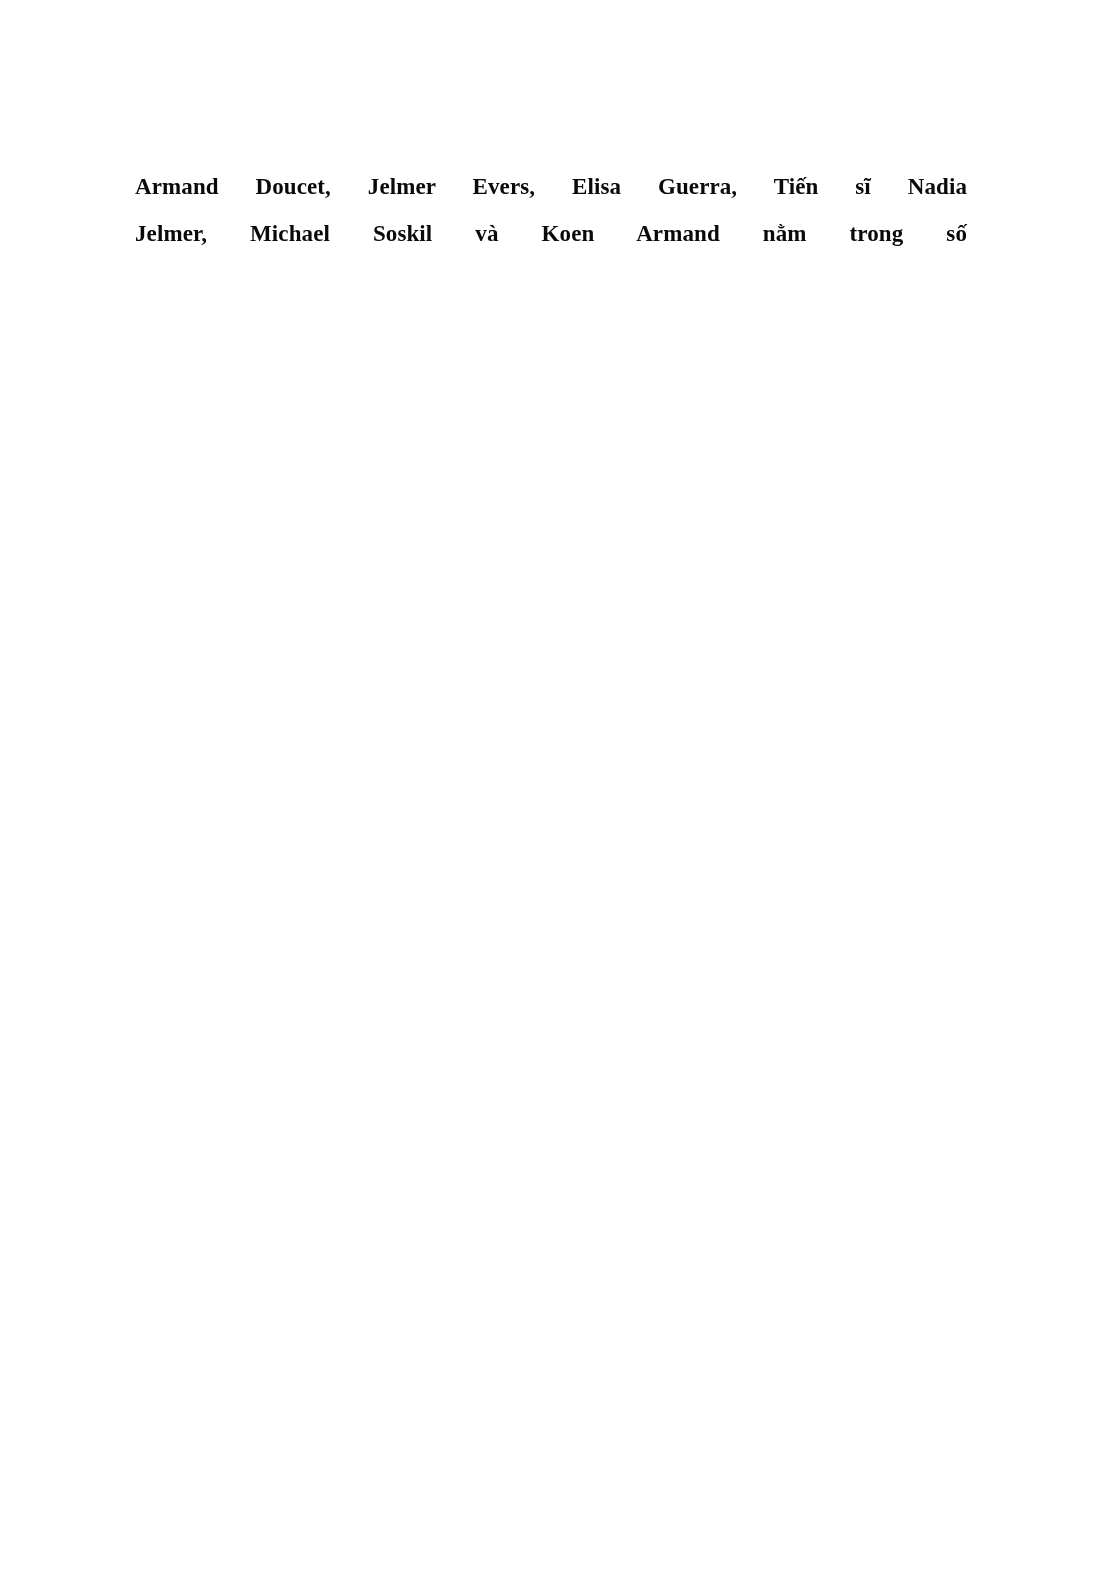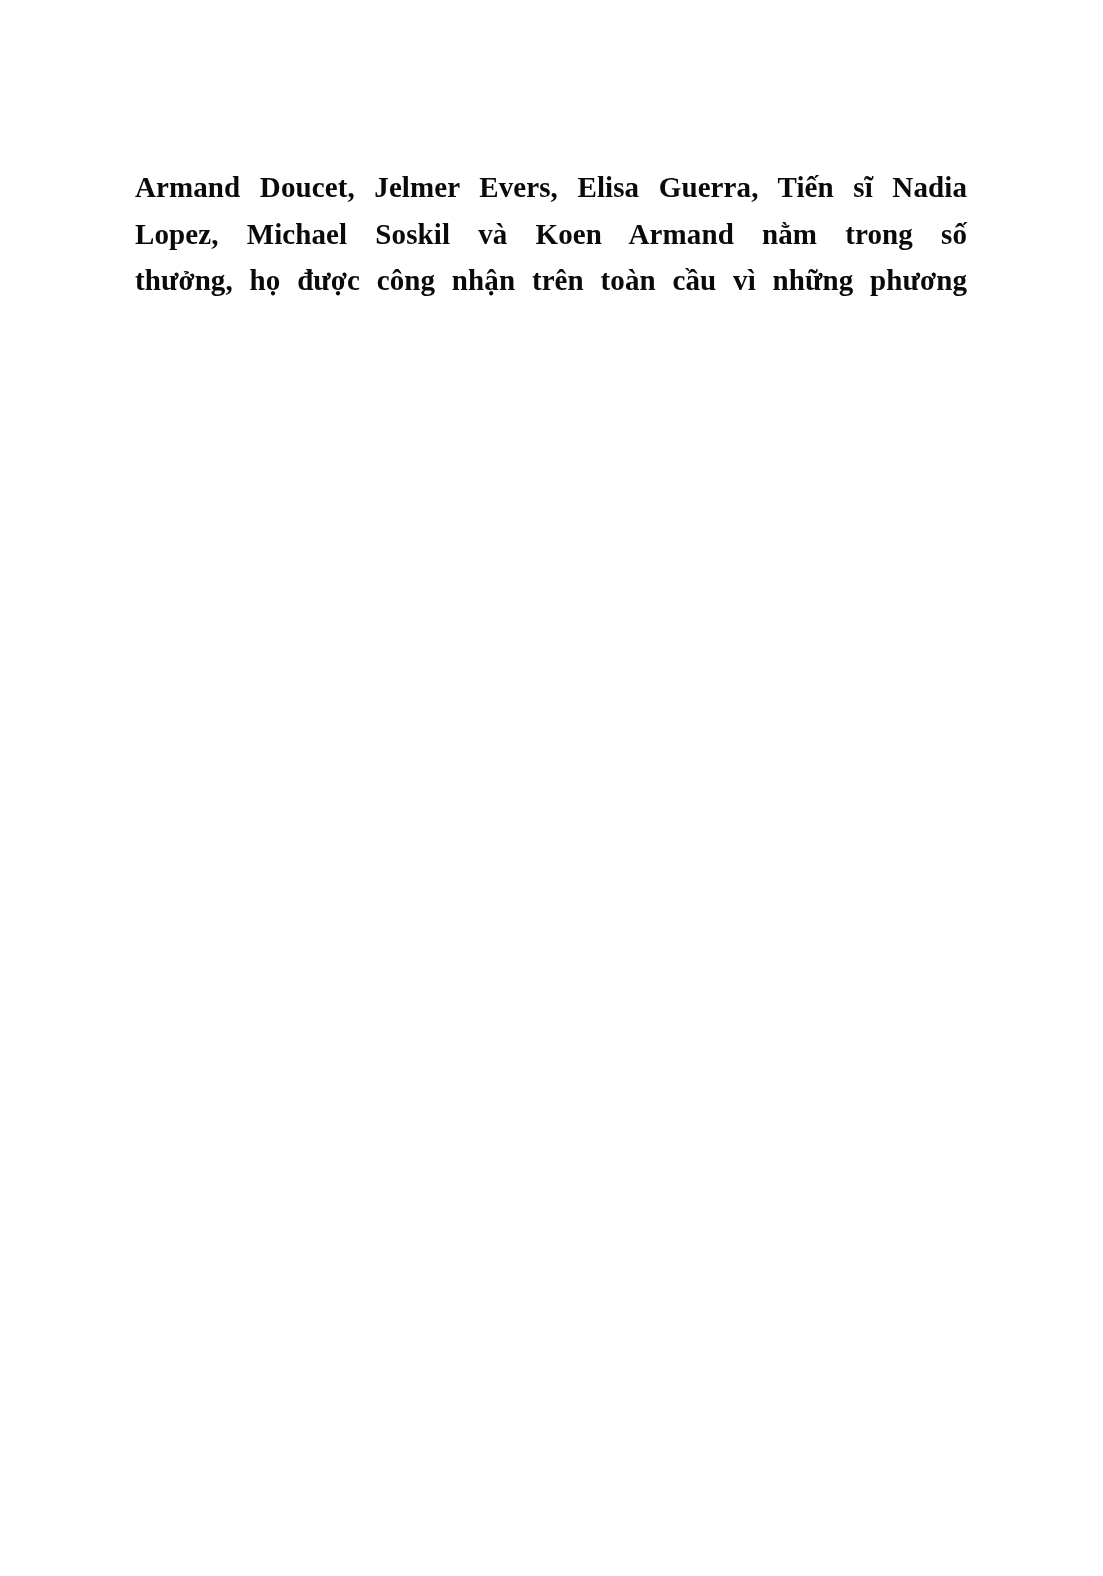--- a/index.html
+++ b/index.html
@@ -17,21 +17,21 @@
     position: relative;
     width: 1103px;
     height: 1576px;
     background: #ffffff;
   }
   .paragraph {
     position: absolute;
     left: 135px;
     top: 164px;
     width: 832px;
-    font-size: 29px;
+    font-size: 23px;
     line-height: 46.5px;
     color: #0a0a0a;
     letter-spacing: 0.1px;
   }
   .line {
     text-align: justify;
     text-align-last: justify;
     -moz-text-align-last: justify;
     text-justify: inter-word;
     white-space: normal;
@@ -48,22 +48,21 @@
   }
 </style>
 </head>
 <body>
 
 <div class="page">
   <div class="paragraph">
 
     <div class="line"><span class="seg-bold">Armand Doucet, Jelmer Evers, Elisa Guerra, Tiến sĩ Nadia</span></div>
 
-    <div class="line"><span class="seg-bold">Lopez, Michael Soskil</span><span class="seg-regular"> và </span><span class="seg-bold">Koen Armand</span><span class="seg-regular"> nằm trong số</span></div>
+    <div class="line"><span class="seg-bold">Jelmer, Michael Soskil</span><span class="seg-regular"> và </span><span class="seg-bold">Koen Armand</span><span class="seg-regular"> nằm trong số</span></div>
 
 
 
-    <div class="line"><span class="seg-regular">thưởng, họ được công nhận trên toàn cầu vì những phương</span></div>
 
 
 
   </div>
 </div>
 
 </body></html>

